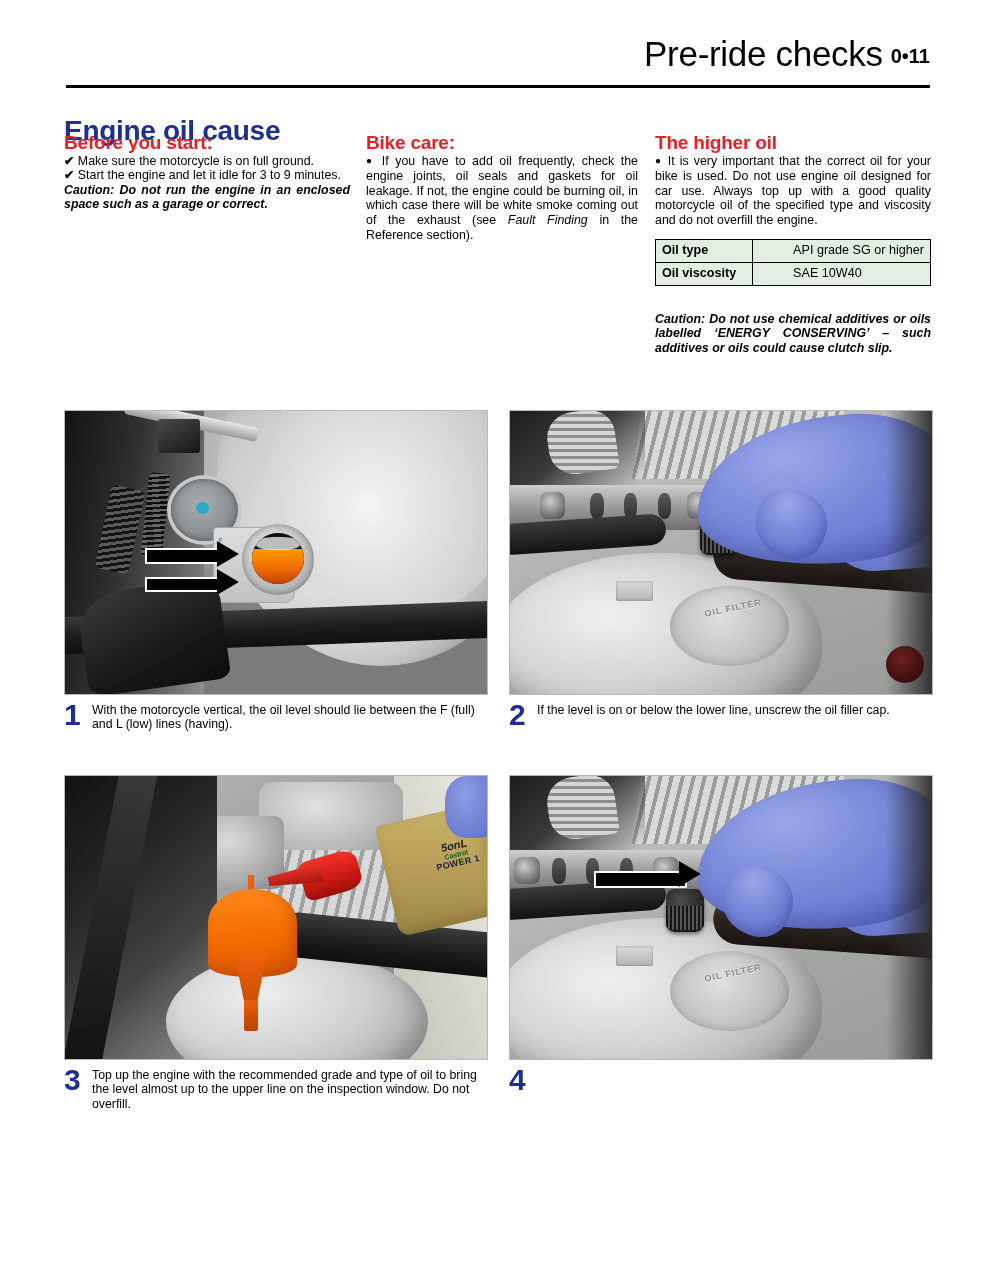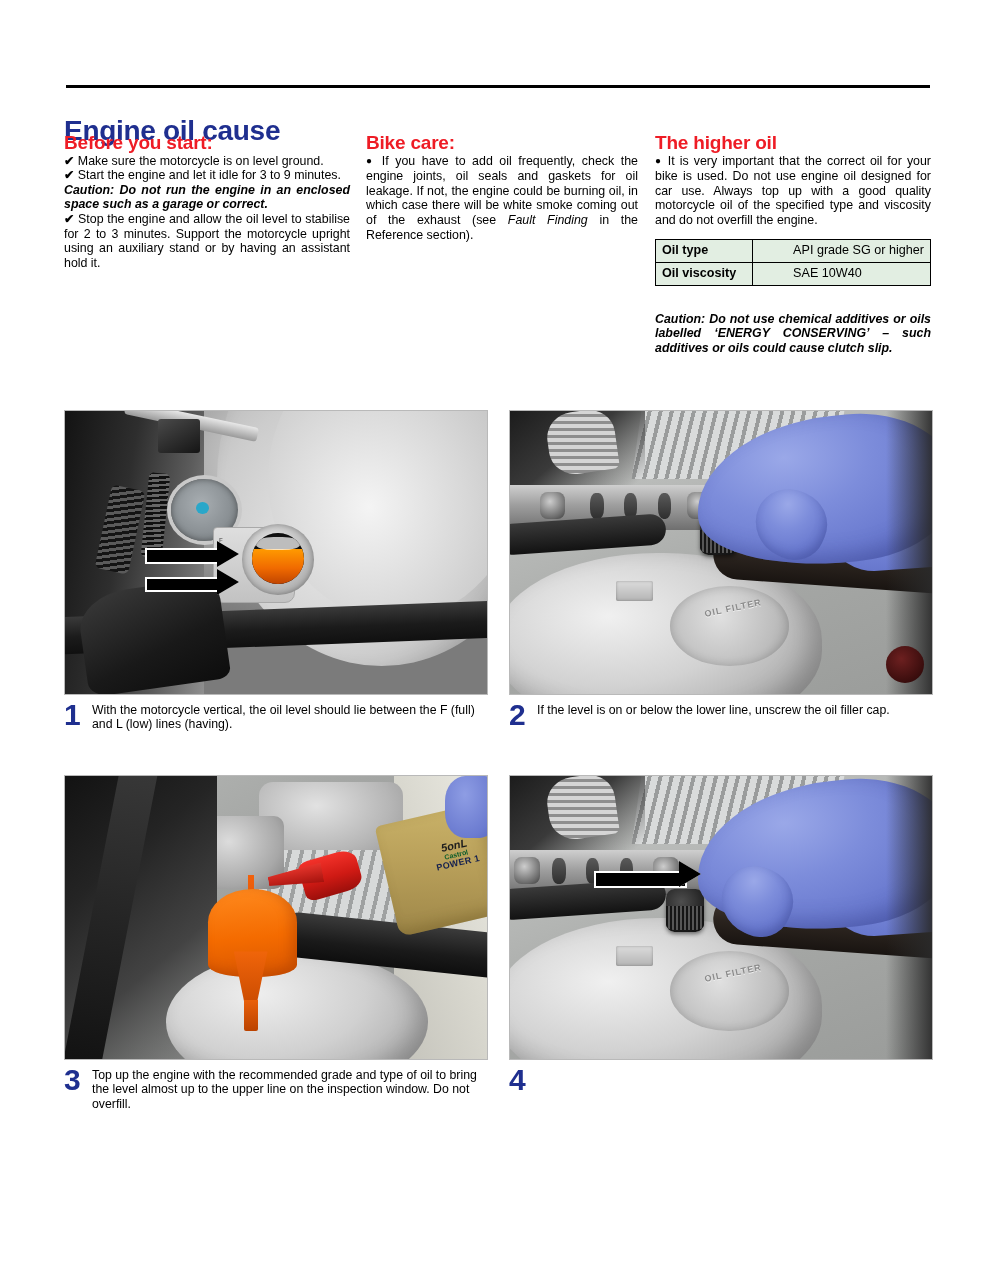--- a/index.html
+++ b/index.html
@@ -508,34 +508,36 @@
     position:absolute; right: -2%; top: 0%; width: 12%; height: 22%;
     background: radial-gradient(ellipse at 40% 30%, #8e9de4, #6b7bd0 70%, #5565bd 100%);
     border-radius: 40% 20% 30% 40%;
   }
 </style>
 </head>
 <body>
 
 <div class="page">
 
+  <div class="header">
+    <span class="header-title">Pre-ride checks</span><span class="header-page">0•11</span>
+  </div>
   <div class="header-rule"></div>
 
   <h1 class="main-title">Engine oil cause</h1>
 
   <div class="col col-1">
     <div class="sub-head">Before you start:</div>
 
-    <p class="body"><span class="tick"></span> <span>Make sure the motorcycle is on level ground.</span></p>
+    <p class="body"><span class="tick"></span> <span>Make sure the motorcycle is on full ground.</span></p>
 
     <p class="body"><span class="tick"></span> <span>Start the engine and let it idle for 3 to 9 minutes.</span></p>
 
     <p class="caution">Caution: Do not run the engine in an enclosed space such as a garage or correct.</p>
 
-    <p class="body"><span class="tick"></span> <span>Stop the engine and allow the oil level to stabilise for 2 to 3 minutes. Support the motorcycle upright using an auxiliary stand or by having an assistant hold it.</span></p>
 
   </div>
 
   <div class="col col-2">
     <div class="sub-head">Bike care:</div>
     <p class="body"><span class="bullet"></span> <span>If you have to add oil frequently, check the engine joints, oil seals and gaskets for oil leakage. If not, the engine could be burning oil, in which case there will be white smoke coming out of the exhaust (see </span><span class="ital">Fault Finding</span><span> in the Reference section).</span></p>
   </div>
 
   <div class="col col-3">
     <div class="sub-head">The higher oil</div>

